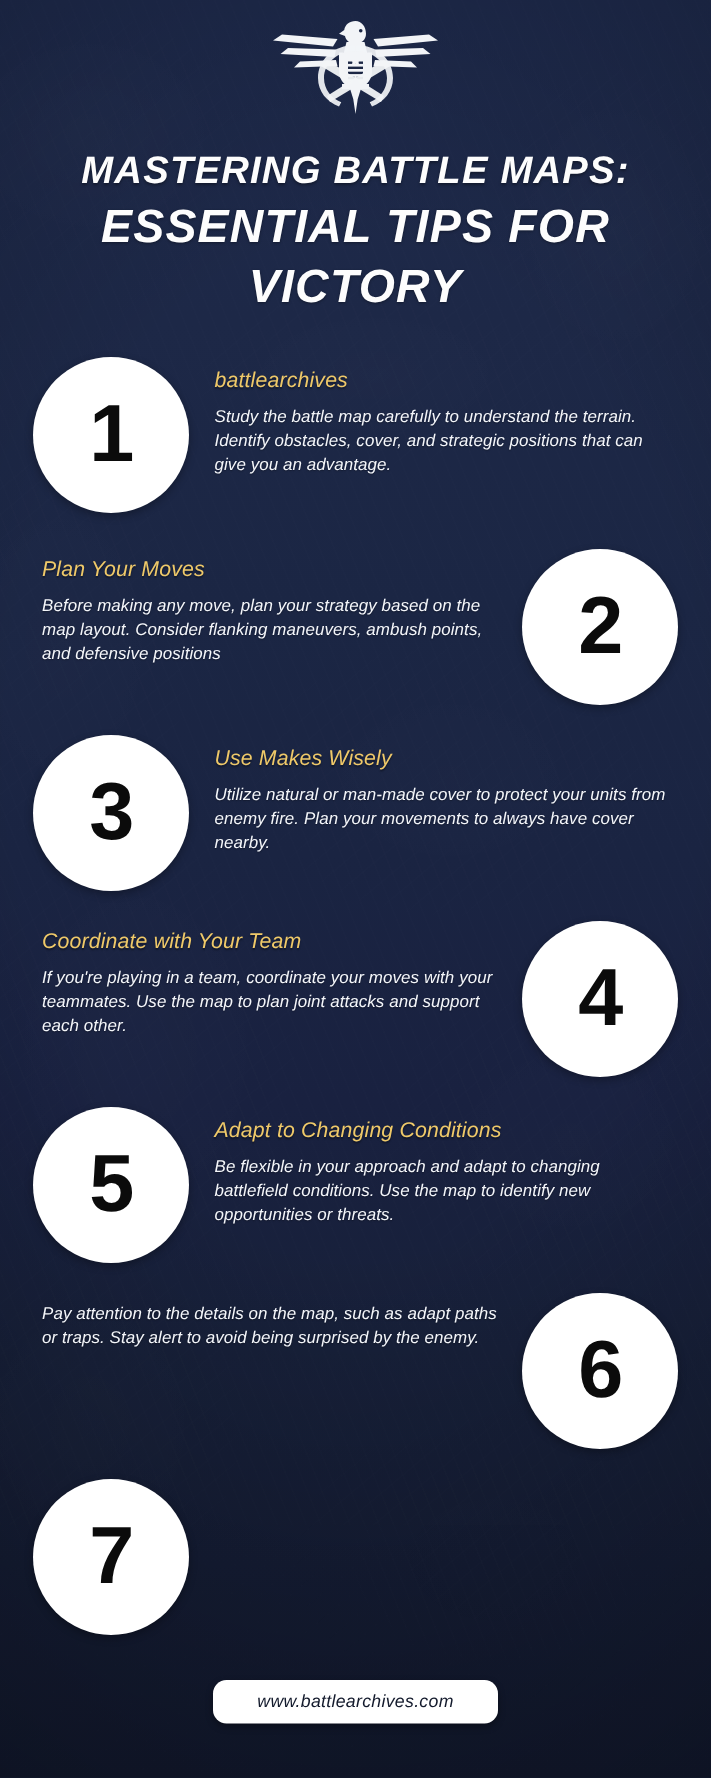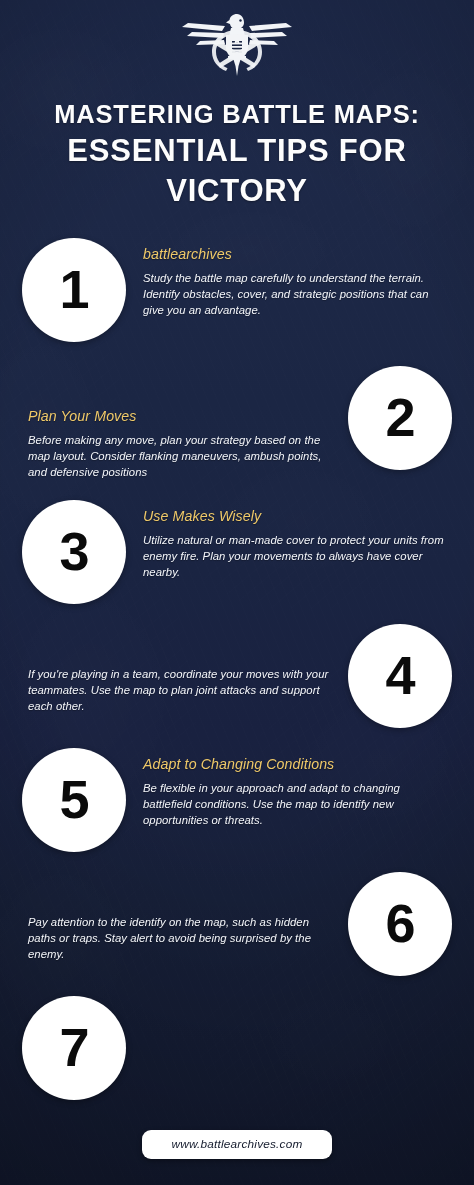--- a/index.html
+++ b/index.html
@@ -60,21 +60,21 @@
     color:#fdfdfd;
     font-weight:700;
     font-size:25.5px;
     line-height:1.30;
     letter-spacing:.8px;
     font-stretch:condensed;
     text-transform:uppercase;
     padding:0 16px;
     text-shadow:0 1px 2px rgba(0,0,0,.35);
   }
-  .title .line { display:block; }
+  .title .line { display:block;font-style:italic; }
   .title .line2 { font-size:31px; }
 
   
   .tips { margin-top:26px; }
 
   .tip {
     display:flex;
     align-items:flex-start;
     padding:0 24px 0 22px;
   }
@@ -124,21 +124,21 @@
 
   
   .tip.t1 { margin-top:0; }
   .tip.t2 { margin-top:24px; }
   .tip.t3 { margin-top:20px; }
   .tip.t4 { margin-top:20px; }
   .tip.t5 { margin-top:20px; }
   .tip.t6 { margin-top:20px; }
   .tip.t7 { margin-top:20px; }
 
-  .tip.t2 .copy, .tip.t4 .copy, .tip.t6 .copy { padding-top:6px;margin-top:36px; }
+  .tip.t2 .copy, .tip.t4 .copy, .tip.t6 .copy { padding-top:6px; }
 
   
   .footer {
     margin-top:30px;
     display:flex; justify-content:center;
   }
   .url-pill {
     background:#ffffff;
     border-radius:9px;
     padding:7px 30px 8px;
@@ -234,40 +234,41 @@
           <div class="tip-title">Use Makes Wisely</div>
           <div class="tip-body">Utilize natural or man-made cover to protect your units from enemy fire. Plan your movements to always have cover nearby.</div>
         </div>
       </div>
 
       <div class="tip right t4">
         <div class="badge">
           <span>4</span>
         </div>
         <div class="copy">
+          <div class="tip-title">Coordinate with Your Team</div>
           <div class="tip-body">If you're playing in a team, coordinate your moves with your teammates. Use the map to plan joint attacks and support each other.</div>
         </div>
       </div>
 
       <div class="tip left t5">
         <div class="badge">
           <span>5</span>
         </div>
         <div class="copy">
           <div class="tip-title">Adapt to Changing Conditions</div>
           <div class="tip-body">Be flexible in your approach and adapt to changing battlefield conditions. Use the map to identify new opportunities or threats.</div>
         </div>
       </div>
 
       <div class="tip right t6">
         <div class="badge">
           <span>6</span>
         </div>
         <div class="copy">
-          <div class="tip-body">Pay attention to the identify on the map, such as hidden paths or traps. Stay alert to avoid being surprised by the enemy.</div>
+          <div class="tip-body">Pay attention to the details on the map, such as adapt paths or traps. Stay alert to avoid being surprised by the enemy.</div>
         </div>
       </div>
 
       <div class="tip left t7">
         <div class="badge">
           <span>7</span>
         </div>
       </div>
 
     </div>

